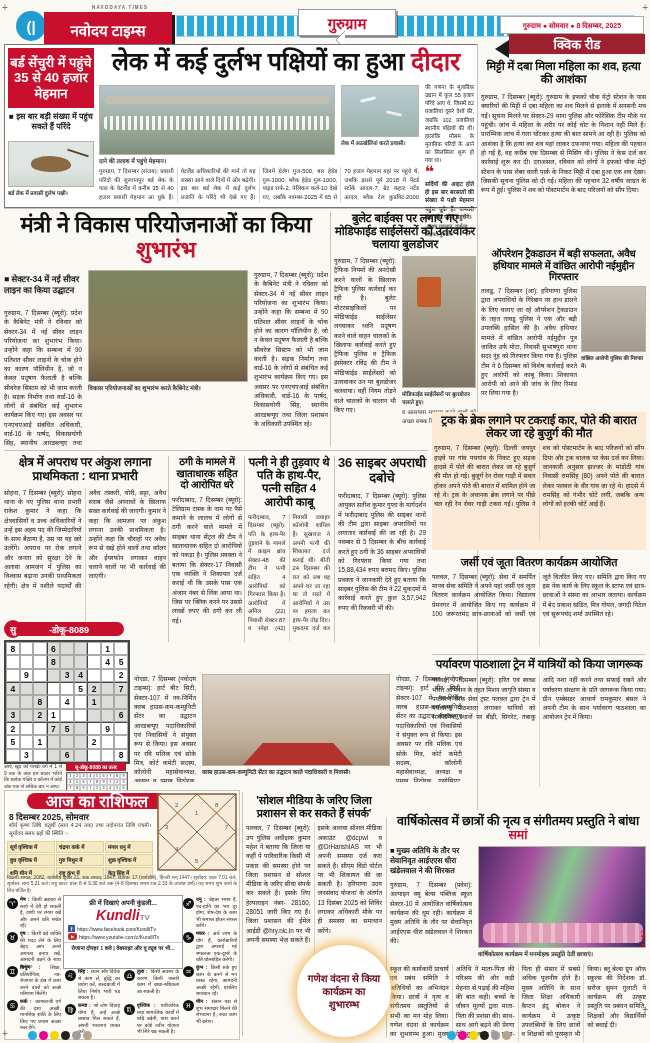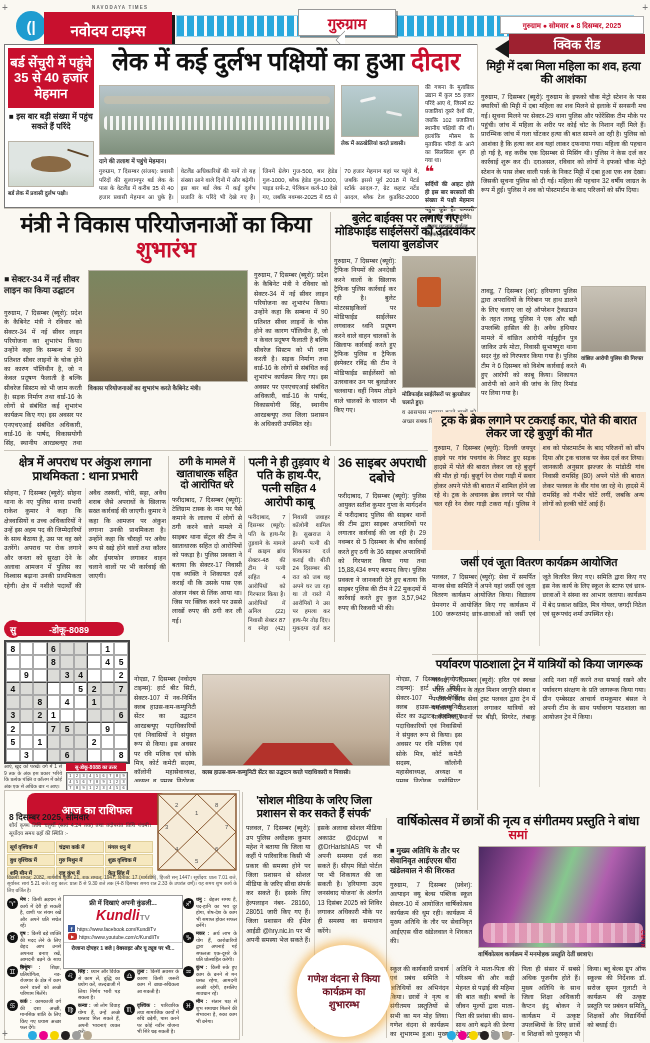--- a/index.html
+++ b/index.html
@@ -95,20 +95,21 @@
 
     <div class="abs bt" style="left:94px;top:122px;width:320px;height:36px;column-count:4;font-size:5.8px;overflow:hidden;">गुरुग्राम, 7 दिसम्बर (संजय): प्रवासी परिंदों की सुल्तानपुर बर्ड लेक के पास के वेटलैंड में करीब 35 से 40 हजार प्रवासी मेहमान आ चुके हैं। वेटलैंड अधिकारियों की मानें तो यह संख्या आने वाले दिनों में और बढ़ेगी। इस बार बर्ड लेक में कई दुर्लभ प्रजाति के परिंदे भी देखे गए हैं। जिनमें ग्रेलेग गुज-500, बार हेडेड गुल-1000, ब्लैक हेडेड गुल-1000, पाइड सर्फ-2, पेलिकन कर्ल-10 देखे गए, जबकि नवम्बर-2025 में 65 से 70 हजार मेहमान यहां पर पहुंचे थे, जबकि इससे पूर्व 2018 में पेंटर्ड स्टॉर्क आदल-7, ग्रेट कहाट नर्टेड आदल, ब्लैक टेल कुडविट-2000 हजारों की संख्या में वेटलैंड आई हुई हैं।</div>
   </div>
 
   <div class="abs vline" style="left:477px;top:44px;height:766px;"></div>
   <div class="abs" style="left:481px;top:30px;width:165px;height:378px;">
     <div class="abs" style="left:14px;top:10px;width:0;height:0;border-right:14px solid #1a1a1a;border-top:9px solid transparent;border-bottom:9px solid transparent;"></div>
     <div class="abs qr-tab" style="left:28px;top:4px;width:136px;height:20px;font-size:13px;">क्विक रीड</div>
     <div class="abs hl" style="left:0;top:30px;width:165px;font-size:11.5px;">मिट्टी में दबा मिला महिला का शव, हत्या की आशंका</div>
     <div class="abs bt" style="left:0;top:62px;width:165px;height:150px;overflow:hidden;">गुरुग्राम, 7 दिसम्बर (ब्यूरो): गुरुग्राम के इफको चौक मेट्रो स्टेशन के पास क्यारियों की मिट्टी में दबा महिला का शव मिलने से इलाके में सनसनी मच गई। सूचना मिलने पर सेक्टर-29 थाना पुलिस और फोरेंसिक टीम मौके पर पहुंची। जांच में महिला के शरीर पर कोई चोट के निशान नहीं मिले हैं। प्रारम्भिक जांच में गला घोंटकर हत्या की बात सामने आ रही है। पुलिस को आशंका है कि हत्या कर शव यहां लाकर दफनाया गया। महिला की पहचान हो गई है, वह करीब एक दिसम्बर से मिसिंग थी। पुलिस ने केस दर्ज कर कार्रवाई शुरू कर दी। दराअसल, रविवार को लोगों ने इफको चौक मेट्रो स्टेशन के पास लेबर वाली पार्क के निकट मिट्टी में दबा हुआ एक शव देखा। जिसकी सूचना पुलिस को दी गई। महिला की पहचान 32 वर्षीय जाग्रत के रूप में हुई। पुलिस ने शव को पोस्टमार्टम के बाद परिजनों को सौंप दिया।</div>
+    <div class="abs hl" style="left:0;top:218px;width:165px;font-size:10px;">ऑपरेशन ट्रैकडाउन में बड़ी सफलता, अवैध हथियार मामले में वांछित आरोपी नईमुद्दीन गिरफ्तार</div>
     <div class="abs photo" style="left:100px;top:256px;width:65px;height:66px;background:linear-gradient(#c8c2b6,#a19a8d);"></div>
     <div class="abs cap" style="left:100px;top:324px;width:65px;font-size:5.4px;">वांछित आरोपी पुलिस की गिरफ्त में।</div>
     <div class="abs bt" style="left:0;top:256px;width:96px;height:120px;overflow:hidden;">तावडू, 7 दिसम्बर (आ): हरियाणा पुलिस द्वारा अपराधियों के गिरेबान पर हाथ डालने के लिए चलाए जा रहे ऑपरेशन ट्रैकडाउन के तहत तावडू पुलिस ने एक और बड़ी उपलब्धि हासिल की है। अवैध हथियार मामले में वांछित आरोपी नईमुद्दीन पुत्र जाकिर उर्फ मोटा, निवासी सुभाषपुरा थाना सदर नूंह को गिरफ्तार किया गया है। पुलिस टीम ने 6 दिसम्बर को विशेष कार्रवाई करते हुए आरोपी को काबू किया। शिकायत आरोपी को आने की जांच के लिए रिमांड पर लिया गया है।</div>
   </div>
 
   <div class="abs hline" style="left:4px;top:208px;width:472px;"></div>
   <div class="abs" style="left:4px;top:212px;width:324px;height:234px;">
     <div class="abs hl" style="left:0;top:0;width:324px;font-size:22px;">
       <span>मंत्री ने विकास परियोजनाओं का किया</span>
       <span class="accent">शुभारंभ</span>
@@ -342,21 +343,21 @@
   <div class="abs" style="left:134px;top:648px;width:328px;height:138px;">
     <div class="abs bt" style="left:0;top:26px;width:62px;height:108px;overflow:hidden;">नोएडा, 7 दिसम्बर (नवोदय टाइम्स): हार्ट बीट सिटी, सेक्टर-107 में नव-निर्मित क्लब हाउस-कम-कम्युनिटी सेंटर का उद्घाटन आरडब्ल्यूए पदाधिकारियों एवं निवासियों ने संयुक्त रूप से किया। इस अवसर पर रवि मलिक एवं सोके मित्र, कोर्ट कमेटी सदस्य, कॉलोनी महासेवाध्यक्ष, अध्यक्ष व प्रमुख निठोरक, एसोसिएट, डॉ. सुधा कृष्णा, निठोरक (बर्मिंघम) तथा हाउसिंग सोसायटी आर्किटेक्ट, ओनर्स एसोसिएशन उपस्थित रहे। क्लब हाउस में 400 व्यक्तियों की क्षमता वाला हॉल, स्पोर्ट्स कोर्ट, जिम, रेस्टोरेंट तथा मल्टी-पर्पज हॉल भी उपलब्ध हैं। यह लगभग 5,200 वर्गमीटर क्षेत्र में फैला हुआ है। इसमें दो पैसेज और एक मेंबर लिफ्ट लगी हैं।</div>
     <div class="abs photo" style="left:68px;top:26px;width:188px;height:92px;background:linear-gradient(#ded3c6 0%,#c2b09b 70%,#a5917c 100%);">
       <div class="abs" style="left:40px;bottom:0;width:110px;height:22px;background:#b3322b;clip-path:polygon(18% 0,82% 0,100% 100%,0 100%);"></div>
     </div>
     <div class="abs cap" style="left:68px;top:120px;width:188px;font-size:5.8px;">क्लब हाउस-कम-कम्युनिटी सेंटर का उद्घाटन करते पदाधिकारी व निवासी।</div>
     <div class="abs bt" style="left:262px;top:26px;width:66px;height:108px;overflow:hidden;">नोएडा, 7 दिसम्बर (नवोदय टाइम्स): हार्ट बीट सिटी, सेक्टर-107 में नव-निर्मित क्लब हाउस-कम-कम्युनिटी सेंटर का उद्घाटन आरडब्ल्यूए पदाधिकारियों एवं निवासियों ने संयुक्त रूप से किया। इस अवसर पर रवि मलिक एवं सोके मित्र, कोर्ट कमेटी सदस्य, कॉलोनी महासेवाध्यक्ष, अध्यक्ष व प्रमुख निठोरक, एसोसिएट, डॉ. सुधा कृष्णा, निठोरक (बर्मिंघम) तथा हाउसिंग सोसायटी आर्किटेक्ट, ओनर्स एसोसिएशन उपस्थित रहे। क्लब हाउस में 400 व्यक्तियों की क्षमता वाला हॉल, स्पोर्ट्स कोर्ट, जिम, रेस्टोरेंट तथा मल्टी-पर्पज हॉल भी उपलब्ध हैं। यह लगभग 5,200 वर्गमीटर क्षेत्र में फैला हुआ है। इसमें दो पैसेज और एक मेंबर लिफ्ट लगी हैं।</div>
   </div>
 
   <div class="abs" style="left:4px;top:790px;width:236px;height:250px;border:1px solid #c9c4ba;padding:2px;box-sizing:border-box;background:#fdfbf5;">
-    <div class="abs mast-red" style="left:22px;top:2px;width:140px;height:32px;font-size:11px;border-radius:8px;">आज का राशिफल</div>
+    <div class="abs mast-red" style="left:22px;top:2px;width:140px;height:16px;font-size:16px;border-radius:8px;">आज का राशिफल</div>
     <div class="abs" style="left:4px;top:20px;width:140px;font-size:8.5px;font-weight:800;">8 दिसम्बर 2025, सोमवार</div>
     <div class="abs" style="left:4px;top:31px;width:142px;font-size:5.4px;line-height:1.4;text-align:justify;color:#333;">शौर्य कृष्ण तिथि चतुर्थी (सायं 4.24 तक) तथा तदोपरांत तिथि पंचमी। सूर्योदय समय ग्रहों की स्थिति :-</div>
     <div id="planet-grid" class="abs" style="left:2px;top:50px;width:146px;height:30px;display:grid;grid-template-columns:repeat(3,1fr);gap:1px;">
         <div class="planet">सूर्य वृश्चिक में</div>
         <div class="planet">चंद्रमा कर्क में</div>
         <div class="planet">मंगल धनु में</div>
         <div class="planet">बुध वृश्चिक में</div>
         <div class="planet">गुरु मिथुन में</div>
         <div class="planet">शुक्र वृश्चिक में</div>
         <div class="planet">शनि मीन में</div>

